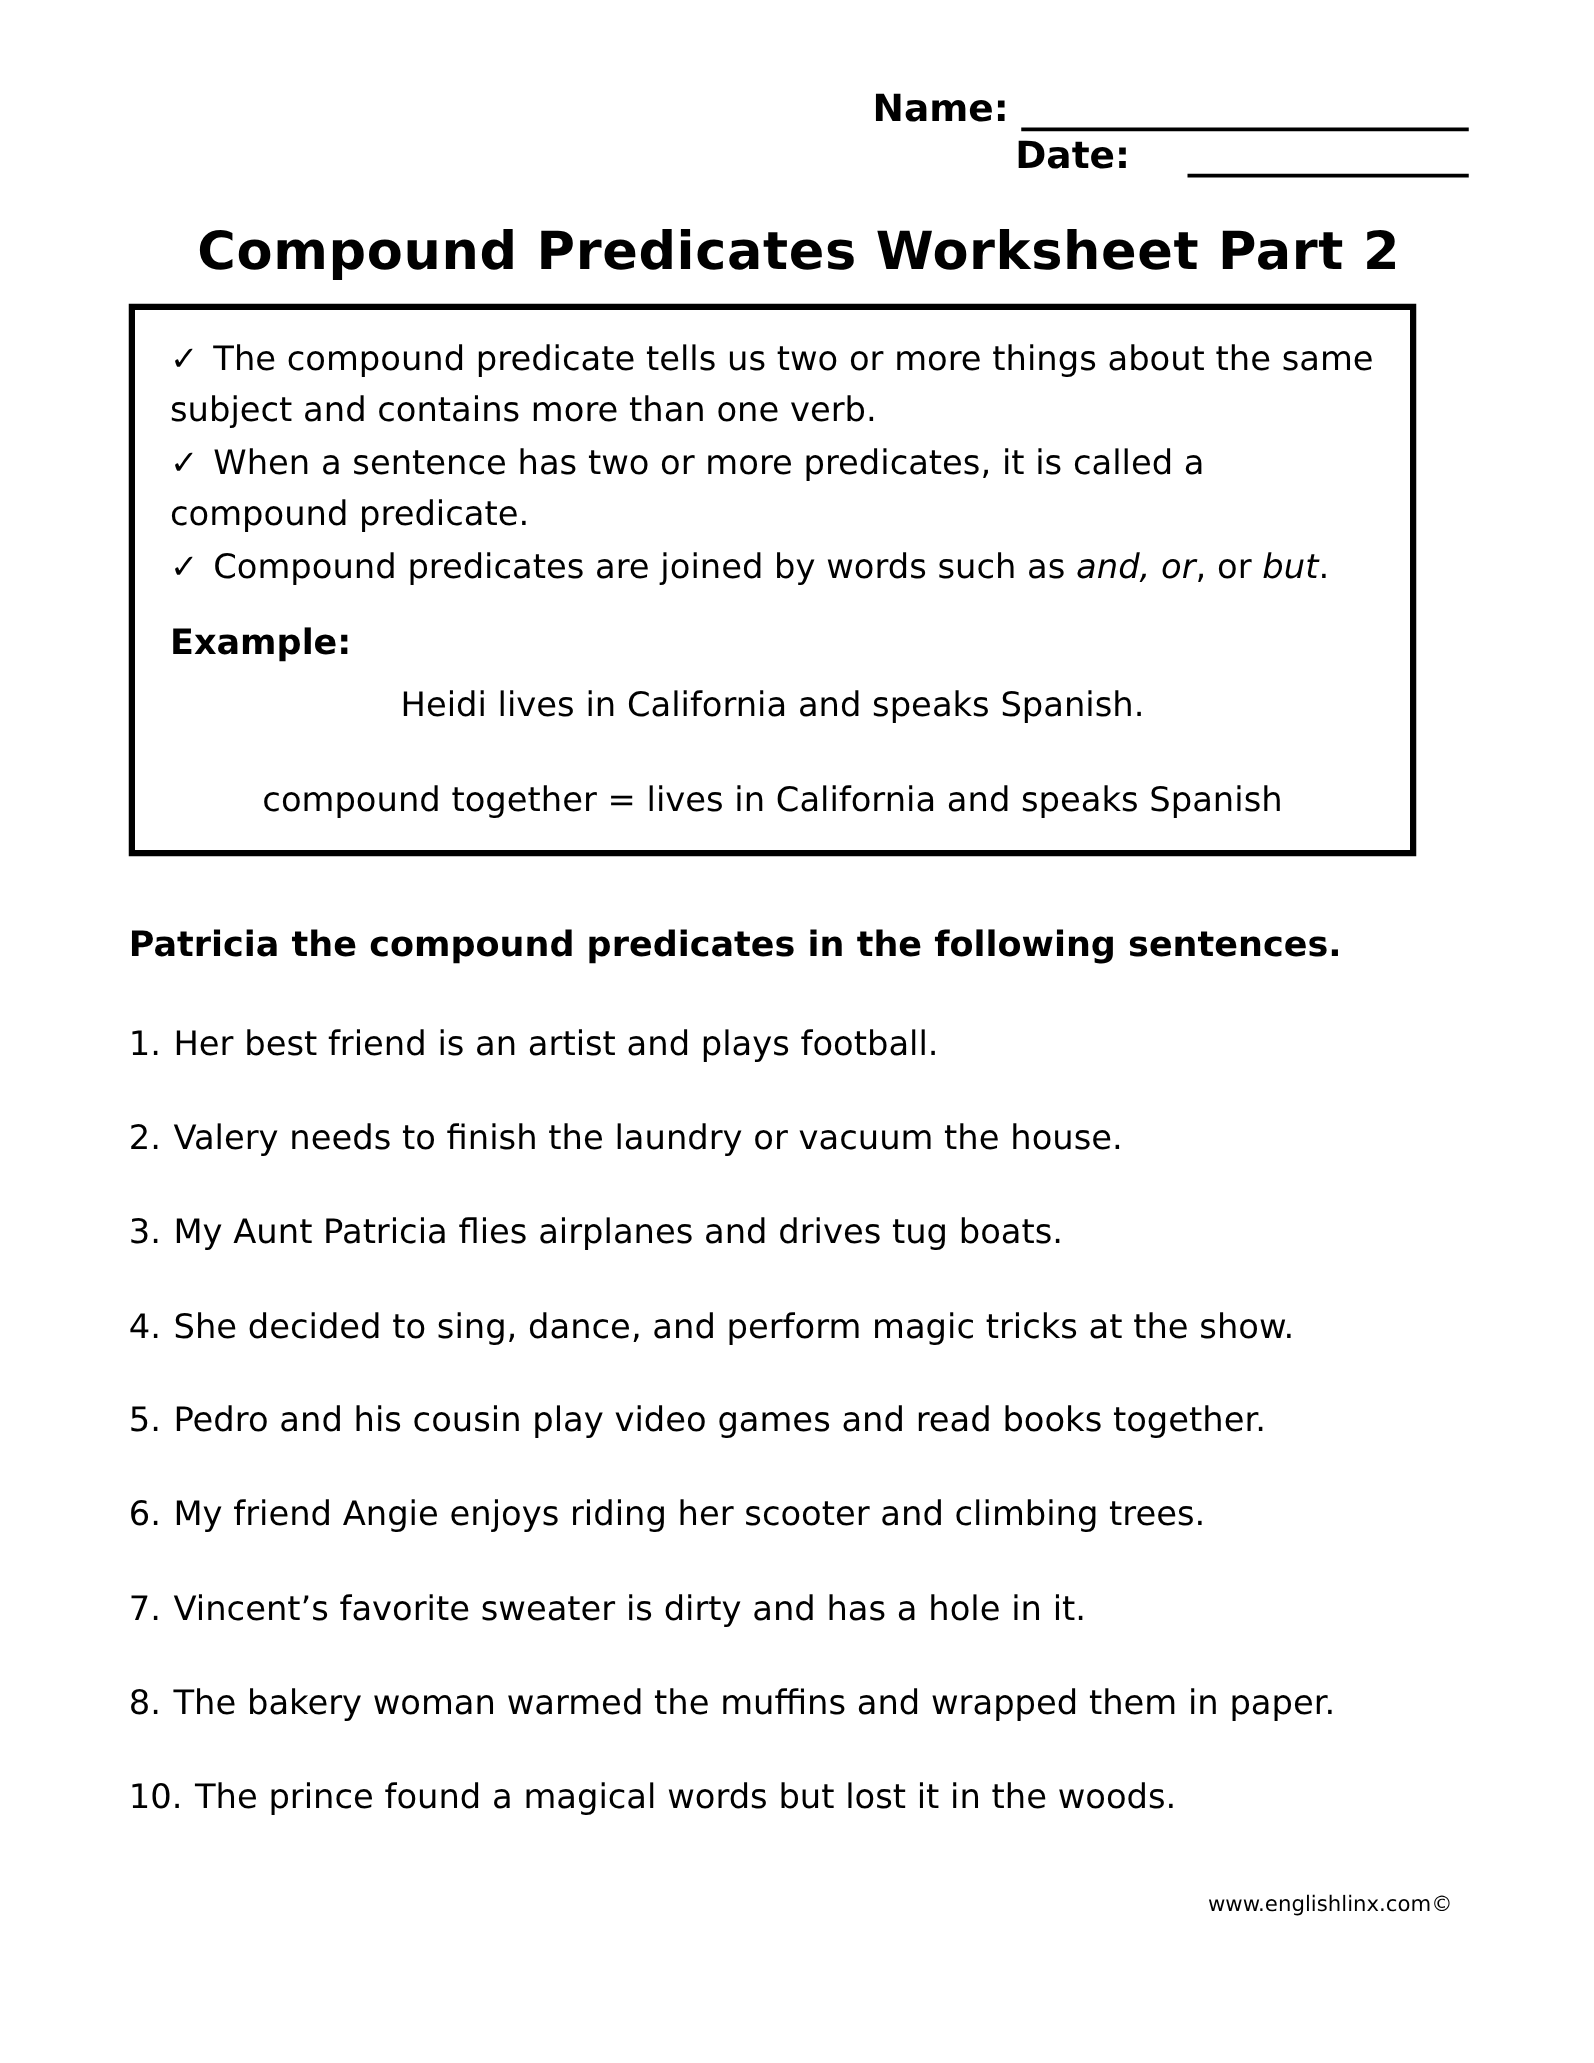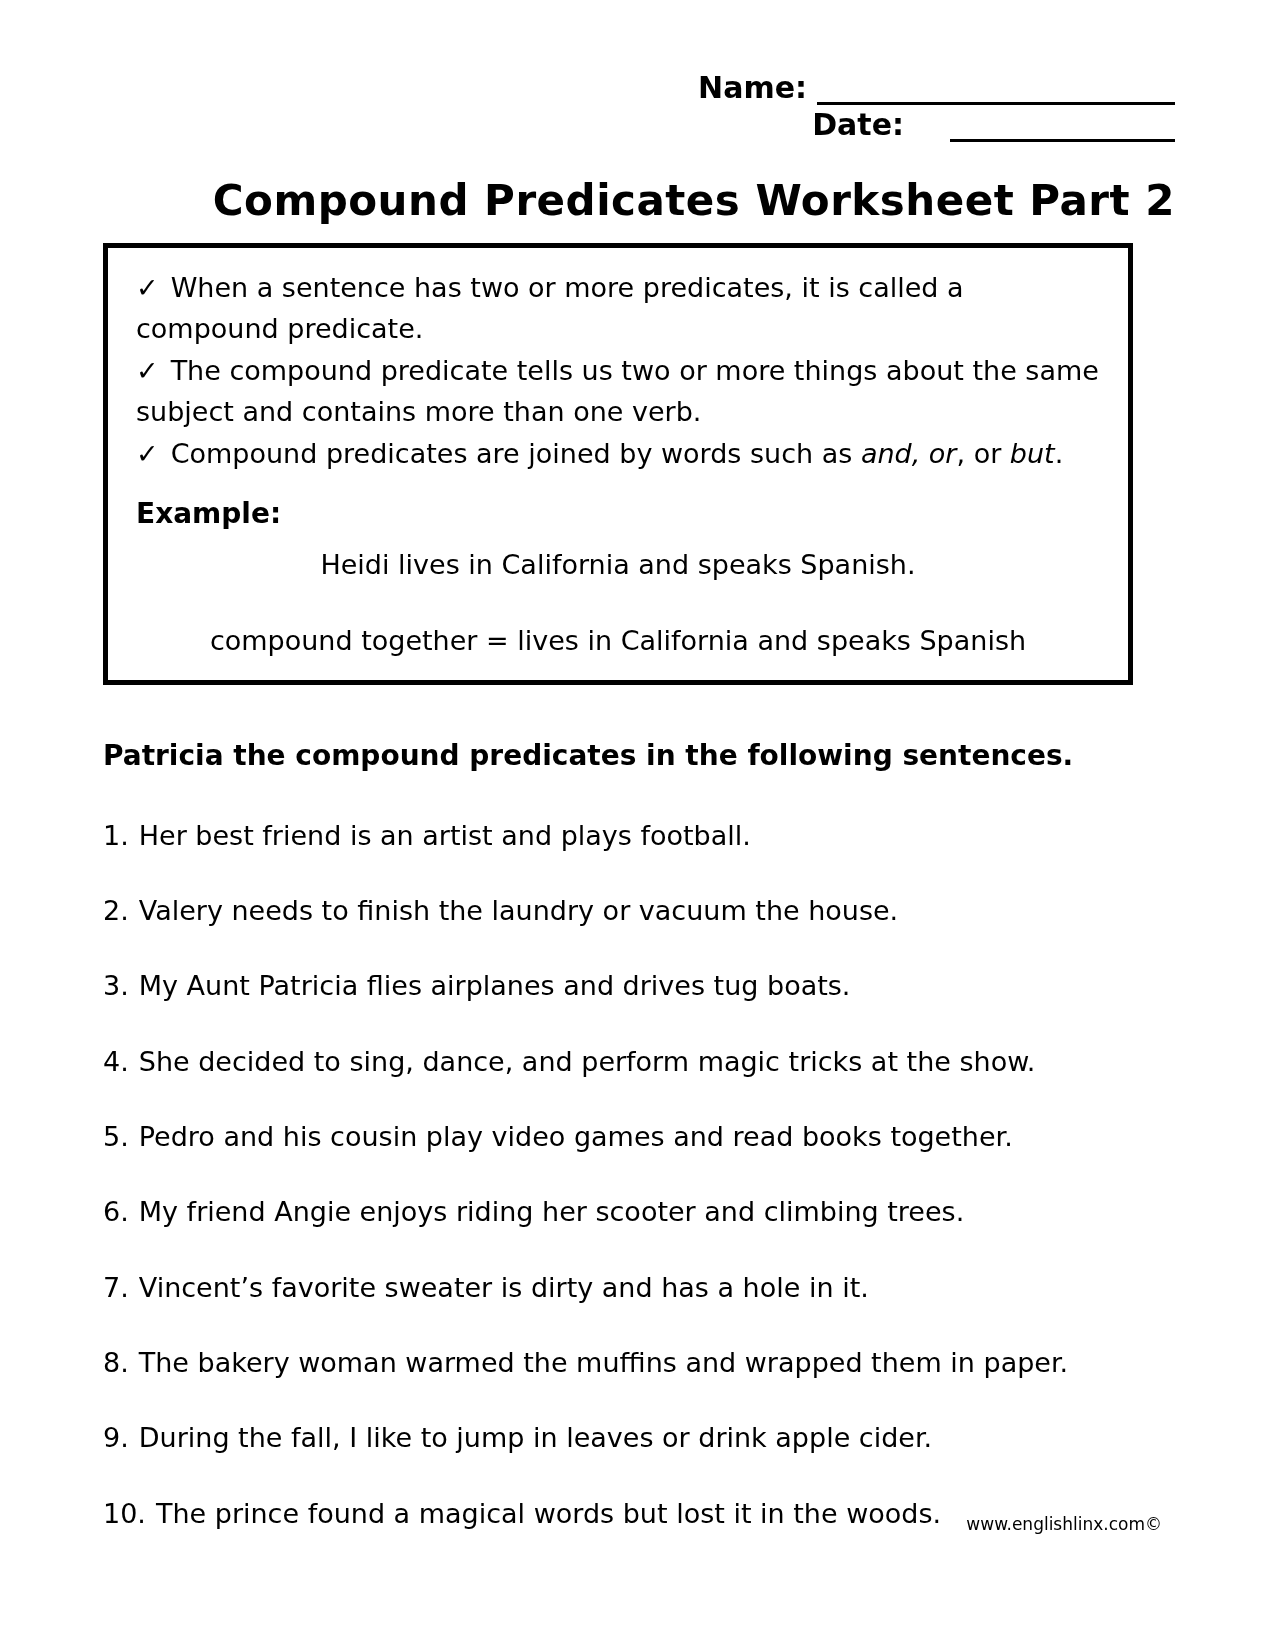--- a/index.html
+++ b/index.html
@@ -37,21 +37,21 @@
     height: 34px;
     margin-left: 10px;
   }
   .name-blank { width: 358px; }
   .date-field { margin-left: 78px; gap: 36px; }
   .date-blank { width: 225px; }
 
   
   .title {
     margin: 34px 0 0 0;
-    text-align: right;
+    text-align: center;
     font-size: 42px;
     font-weight: bold;
     letter-spacing: 0.5px;
   }
 
   
   .info-box {
     margin-top: 18px;
     width: 1030px;
     box-sizing: border-box;
@@ -113,24 +113,24 @@
     <div class="field date-field">
       <span class="label">Date:</span>
       <span class="blank date-blank"></span>
     </div>
   </div>
 
   <h1 class="title">Compound Predicates Worksheet Part 2</h1>
 
   <div class="info-box">
     <p class="bullet">
-      <span class="check">✓</span><span>When a sentence has two or more predicates, it is called a compound predicate.</span>
+      <span class="check">✓</span><span>The compound predicate tells us two or more things about the same subject and contains more than one verb.</span>
     </p>
     <p class="bullet">
-      <span class="check">✓</span><span>The compound predicate tells us two or more things about the same subject and contains more than one verb.</span>
+      <span class="check">✓</span><span>When a sentence has two or more predicates, it is called a compound predicate.</span>
     </p>
     <p class="bullet">
       <span class="check">✓</span><span>Compound predicates are joined by words such as </span><i>and, or</i><span>, or </span><i>but</i><span>.</span>
     </p>
     <p class="example-label">Example:</p>
     <p class="example-sentence">Heidi lives in California and speaks Spanish.</p>
     <p class="example-equation">compound together = lives in California and speaks Spanish</p>
   </div>
 
   <p class="instructions">Patricia the compound predicates in the following sentences.</p>
@@ -154,22 +154,19 @@
     <p class="sentence">
       <span class="num">6.</span><span>My friend Angie enjoys riding her scooter and climbing trees.</span>
     </p>
     <p class="sentence">
       <span class="num">7.</span><span>Vincent’s favorite sweater is dirty and has a hole in it.</span>
     </p>
     <p class="sentence">
       <span class="num">8.</span><span>The bakery woman warmed the muffins and wrapped them in paper.</span>
     </p>
     <p class="sentence">
-      <span class="num">9.</span><span>During the fall, I like to jump in leaves or drink apple cider.</span>
-    </p>
-    <p class="sentence">
       <span class="num">10.</span><span>The prince found a magical words but lost it in the woods.</span>
     </p>
   </div>
 
   <div class="footer">www.englishlinx.com©</div>
 
 </div>
 
 </body></html>

